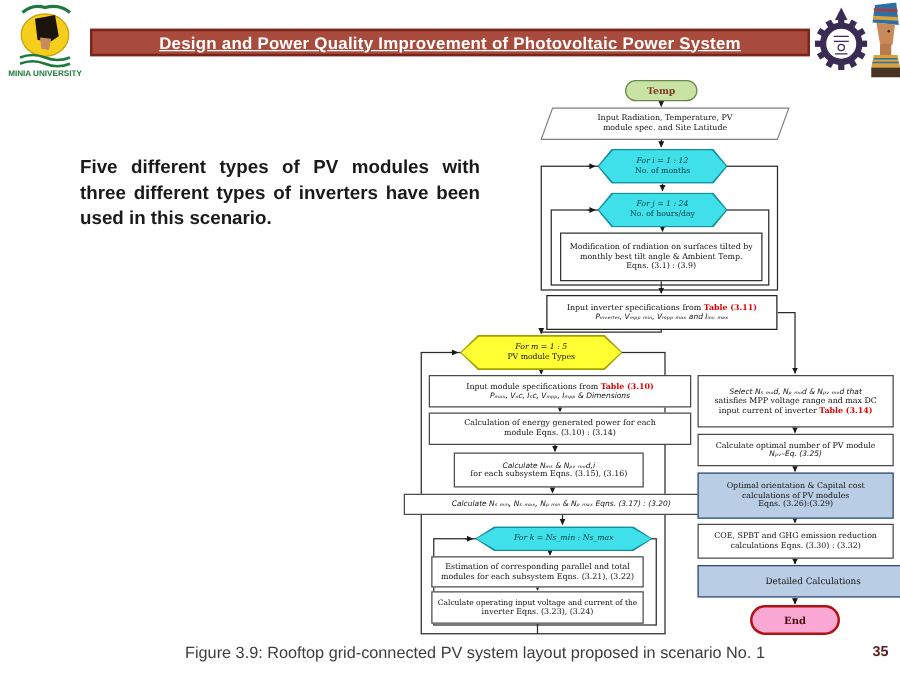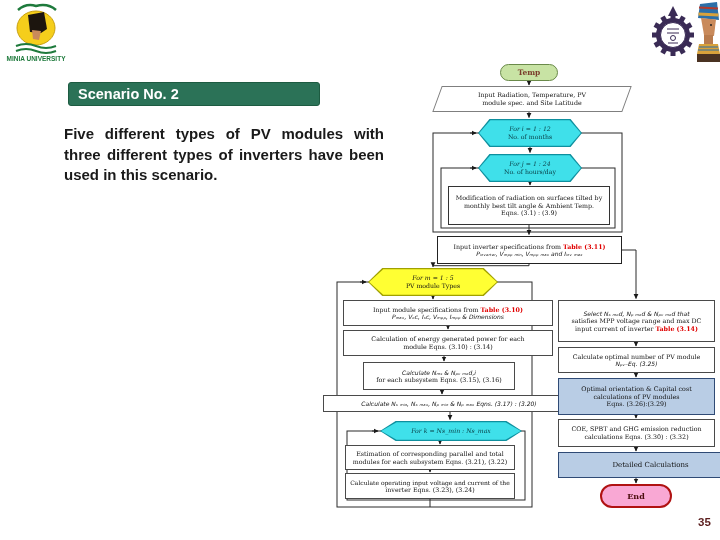--- a/index.html
+++ b/index.html
@@ -68,20 +68,23 @@
   <svg class="logo" width="64" height="62" viewBox="0 0 64 62">
     <path d="M14,8 Q22,1 32,4 Q44,1 52,8" fill="none" stroke="#1E7A3C" stroke-width="2.5"></path>
     <ellipse cx="32" cy="26" rx="19" ry="17" fill="#F5CE1B" stroke="#C8A010"></ellipse>
     <polygon points="24,13 40,10 43,27 37,31 26,30" fill="#1c150e"></polygon>
     <polygon points="28,28 37,29 35,38 29,37" fill="#C98A5B"></polygon>
     <path d="M12,44 Q22,40 32,44 Q42,48 52,44" fill="none" stroke="#1E7A3C" stroke-width="2"></path>
     <path d="M12,49 Q22,45 32,49 Q42,53 52,49" fill="none" stroke="#1E7A3C" stroke-width="2"></path>
     <text x="32" y="59" text-anchor="middle" font-family="Liberation Sans, sans-serif" font-size="6.5" font-weight="bold" fill="#1E7A3C">MINIA UNIVERSITY</text>
   </svg>
 
+  <div class="title-bar">
+    <span>Design and Power Quality Improvement of Photovoltaic Power System</span>
+  </div>
 
   <svg class="gear" width="42" height="60" viewBox="0 0 42 60">
     <g fill="#3A2B55">
       <circle cx="21" cy="31" r="17"></circle>
       <g>
         <rect x="18.5" y="10" width="5" height="42" transform="rotate(0 21 31)"></rect>
         <rect x="18.5" y="10" width="5" height="42" transform="rotate(30 21 31)"></rect>
         <rect x="18.5" y="10" width="5" height="42" transform="rotate(60 21 31)"></rect>
         <rect x="18.5" y="10" width="5" height="42" transform="rotate(90 21 31)"></rect>
         <rect x="18.5" y="10" width="5" height="42" transform="rotate(120 21 31)"></rect>
@@ -102,21 +105,20 @@
     <rect x="2.5" y="11" width="20" height="3" transform="rotate(3 12 12)" fill="#D9A23B"></rect>
     <rect x="3" y="5" width="19" height="2" transform="rotate(3 12 6)" fill="#B33A2C"></rect>
     <polygon points="5,16 20,17.5 18,34 8,33" fill="#C98A5B"></polygon>
     <circle cx="15" cy="23" r="1" fill="#222"></circle>
     <rect x="8" y="33" width="9" height="9" fill="#B87B4E"></rect>
     <polygon points="3,42 22,42 24,52 1,52" fill="#D9A23B"></polygon>
     <path d="M3,45 L22,45 M2,48 L23,48" stroke="#2C6FA8" stroke-width="1.2" fill="none"></path>
     <rect x="1" y="52" width="23" height="8" fill="#4a3222"></rect>
   </svg>
 
-  <div class="scenario">Scenario No. 2</div>
   <div class="body-text">Five different types of PV modules with three different types of inverters have been used in this scenario.</div>
 
   <div class="fc">
     <svg class="wires" width="400" height="455" viewBox="0 0 400 455">
       <defs>
         <marker id="arw" viewBox="0 0 6 6" markerWidth="6" markerHeight="6" refX="4.5" refY="3" orient="auto">
           <path d="M0,0.6 L5,3 L0,5.4 Z" fill="#1a1a1a"></path>
         </marker>
       </defs>
       <g stroke="#2b2b2b" stroke-width="1" fill="none">
@@ -262,14 +264,15 @@
 
     <div class="fc-box blue" style="left:238px;top:392px;width:185px;height:26px;font-size:7px;">
       <span class="ln">Detailed Calculations</span>
     </div>
 
     <div class="capsule end" style="left:280px;top:424px;width:72px;height:24px;">
       <span>End</span>
     </div>
   </div>
 
+  <div class="caption">Figure 3.9: Rooftop grid-connected PV system layout proposed in scenario No. 1</div>
   <div class="pageno">35</div>
 </div>
 
 </body></html>

